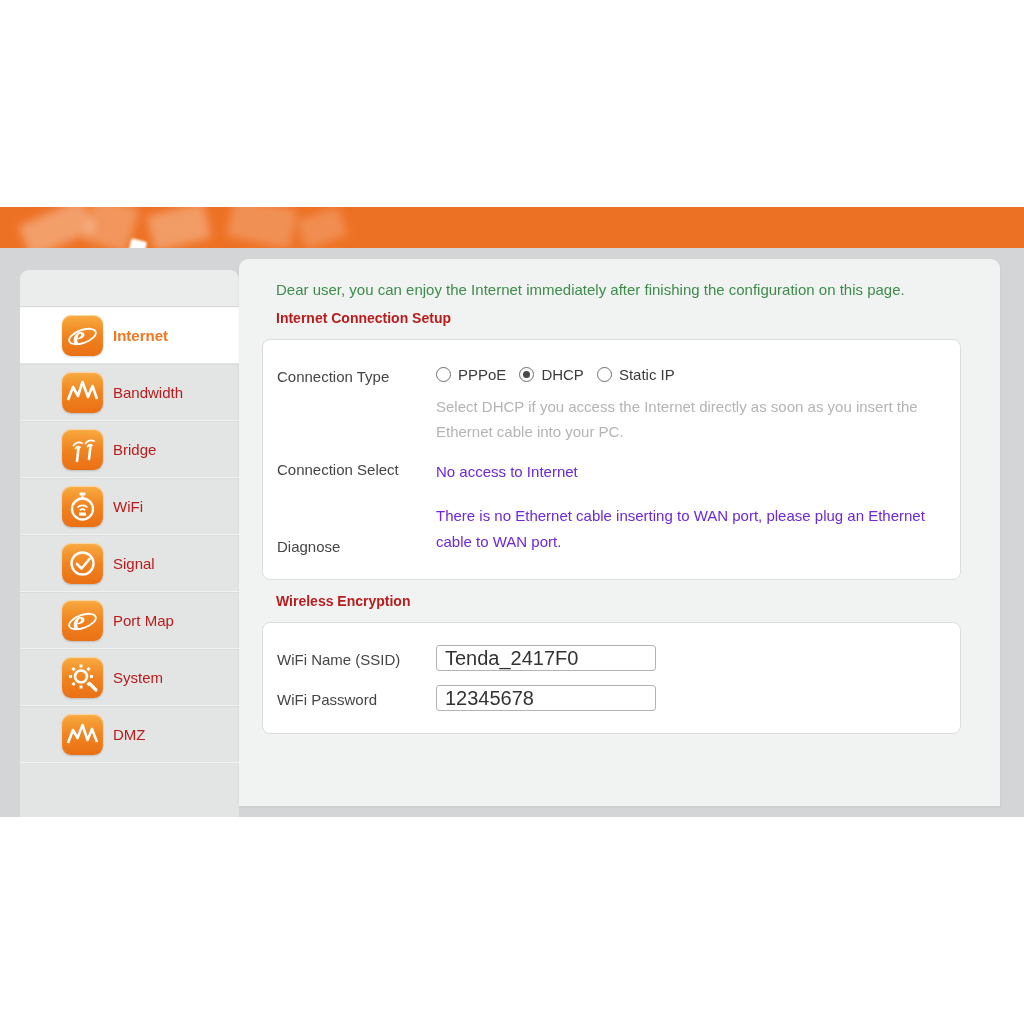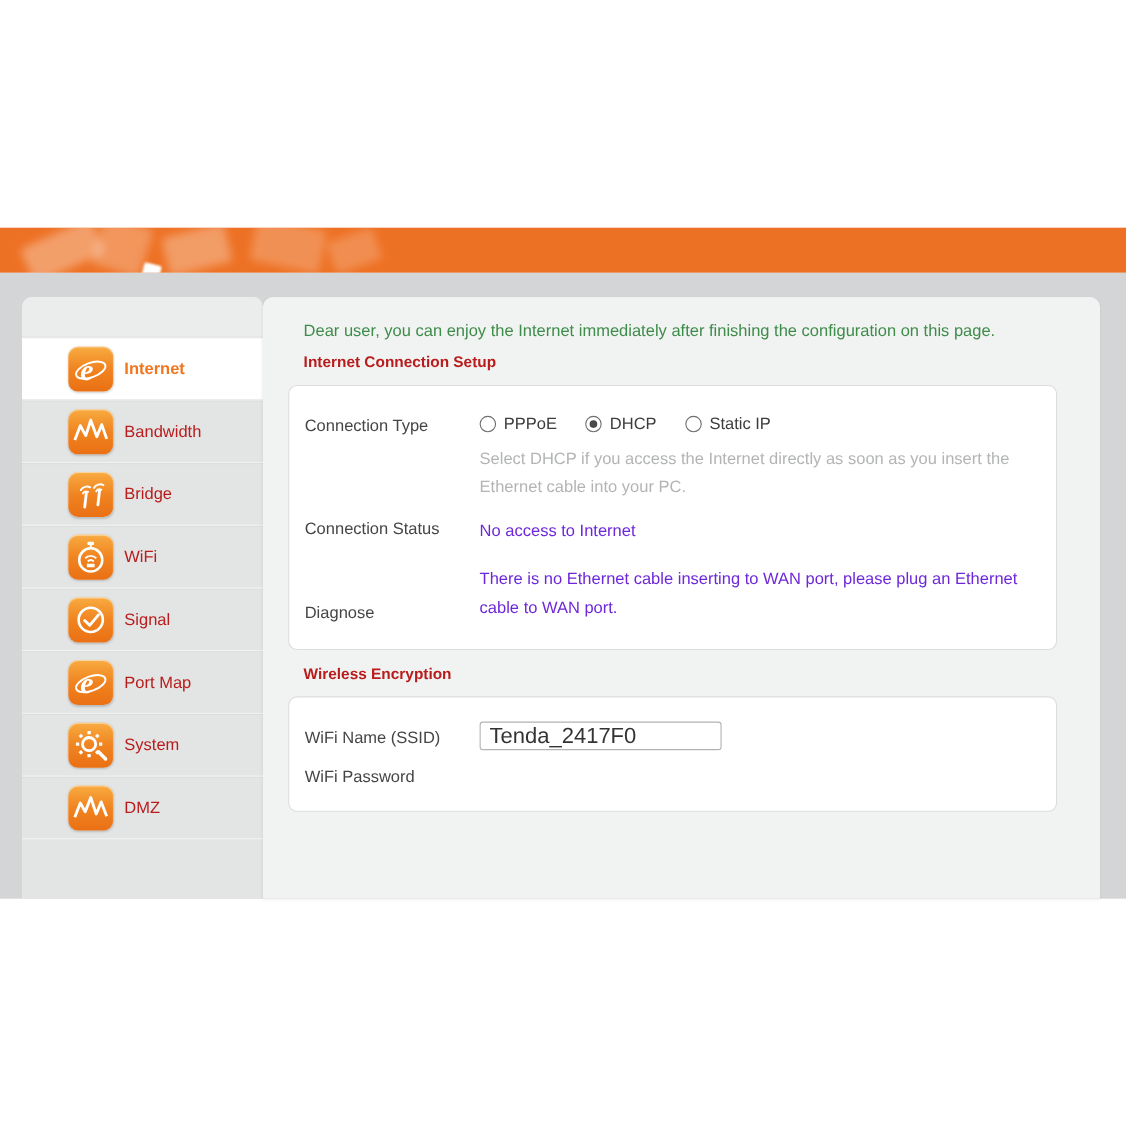--- a/index.html
+++ b/index.html
@@ -26,32 +26,32 @@
               border-bottom:1px solid #f1f2f2; box-shadow:inset 0 1px 0 rgba(0,0,0,0.03); }
   .nav-item.active { background:#ffffff; border-bottom:1px solid #e4e4e4; }
   .nav-label { margin-left:10px; font-size:15px; color:#b91c1c; }
   .nav-item.active .nav-label { color:#f0761f; font-weight:bold; }
   .tile { width:41px; height:41px; border-radius:9px; flex-shrink:0;
           background:linear-gradient(180deg,#f8ab41 0%,#f08420 50%,#ea7014 100%);
           box-shadow:inset 0 1px 1px rgba(255,255,255,0.55), 0 1px 2px rgba(0,0,0,0.18);
           display:flex; align-items:center; justify-content:center; }
 
   
-  .main-panel { position:absolute; left:239px; top:22px; width:761px; height:547px; background:#f1f2f2;
+  .main-panel { position:absolute; left:239px; top:11px; width:761px; height:547px; background:#f1f2f2;
                 border-radius:9px 9px 0 0; box-shadow:0 1px 3px rgba(0,0,0,0.06); padding-top:22px; overflow:hidden; }
   .welcome { margin:0 30px 12px 37px; font-size:15px; color:#3e8c4a; }
   .section-heading { margin:0 0 13px 37px; font-size:14px; font-weight:bold; color:#b91c1c; }
   .card { background:#fff; border:1px solid #dcdddd; border-radius:8px; margin:0 39px 13px 23px; }
   .card.setup { padding:26px 20px 24px 14px; }
   .card.wireless { padding:22px 20px 22px 14px; }
 
   .form-row { display:flex; align-items:flex-start; }
   .form-label { width:159px; flex-shrink:0; font-size:15px; color:#454545; padding-top:2px; }
 
-  .radio-group { display:flex; gap:26px; align-items:center; }
+  .radio-group { display:flex; gap:13px; align-items:center; }
   .radio-opt { display:flex; align-items:center; gap:7px; cursor:pointer; }
   .radio-circle { width:15px; height:15px; border:1px solid #6f6f6f; border-radius:50%; background:#fff;
                   display:inline-flex; align-items:center; justify-content:center; }
   .radio-opt.checked .radio-circle::after { content:""; width:7px; height:7px; border-radius:50%; background:#4a4a4a; }
   .radio-text { font-size:15px; color:#3c3c3c; }
 
   .hint { margin:9px 0 0 159px; max-width:492px; font-size:15px; line-height:25px; color:#b3b4b4; }
   .status-row { margin-top:15px; }
   .diagnose-row { margin-top:18px;align-items:flex-end; }
   .red-text { font-size:15px; color:#6d28d9; line-height:26px; }
@@ -201,37 +201,38 @@
             <span class="radio-opt">
               <span class="radio-circle"></span>
               <span class="radio-text">Static IP</span>
             </span>
           </div>
         </div>
 
         <div class="hint">Select DHCP if you access the Internet directly as soon as you insert the Ethernet cable into your PC.</div>
 
         <div class="form-row status-row">
-          <div class="form-label">Connection Status</div>
+          <div class="form-label">Connection Select</div>
           <div class="red-text">No access to Internet</div>
         </div>
 
         <div class="form-row diagnose-row">
           <div class="form-label">Diagnose</div>
           <div class="red-text diagnose-text">There is no Ethernet cable inserting to WAN port, please plug an Ethernet cable to WAN port.</div>
         </div>
       </div>
 
       <div class="section-heading">Wireless Encryption</div>
 
       <div class="card wireless">
         <div class="field-row">
           <div class="form-label">WiFi Name (SSID)</div>
           <input class="text-input" type="text" value="Tenda_2417F0" style="">
         </div>
         <div class="field-row">
           <div class="form-label">WiFi Password</div>
+          <input class="text-input" type="text" value="12345678" style="">
         </div>
       </div>
 
     </div>
   </div>
 </div>
 
 </body></html>

